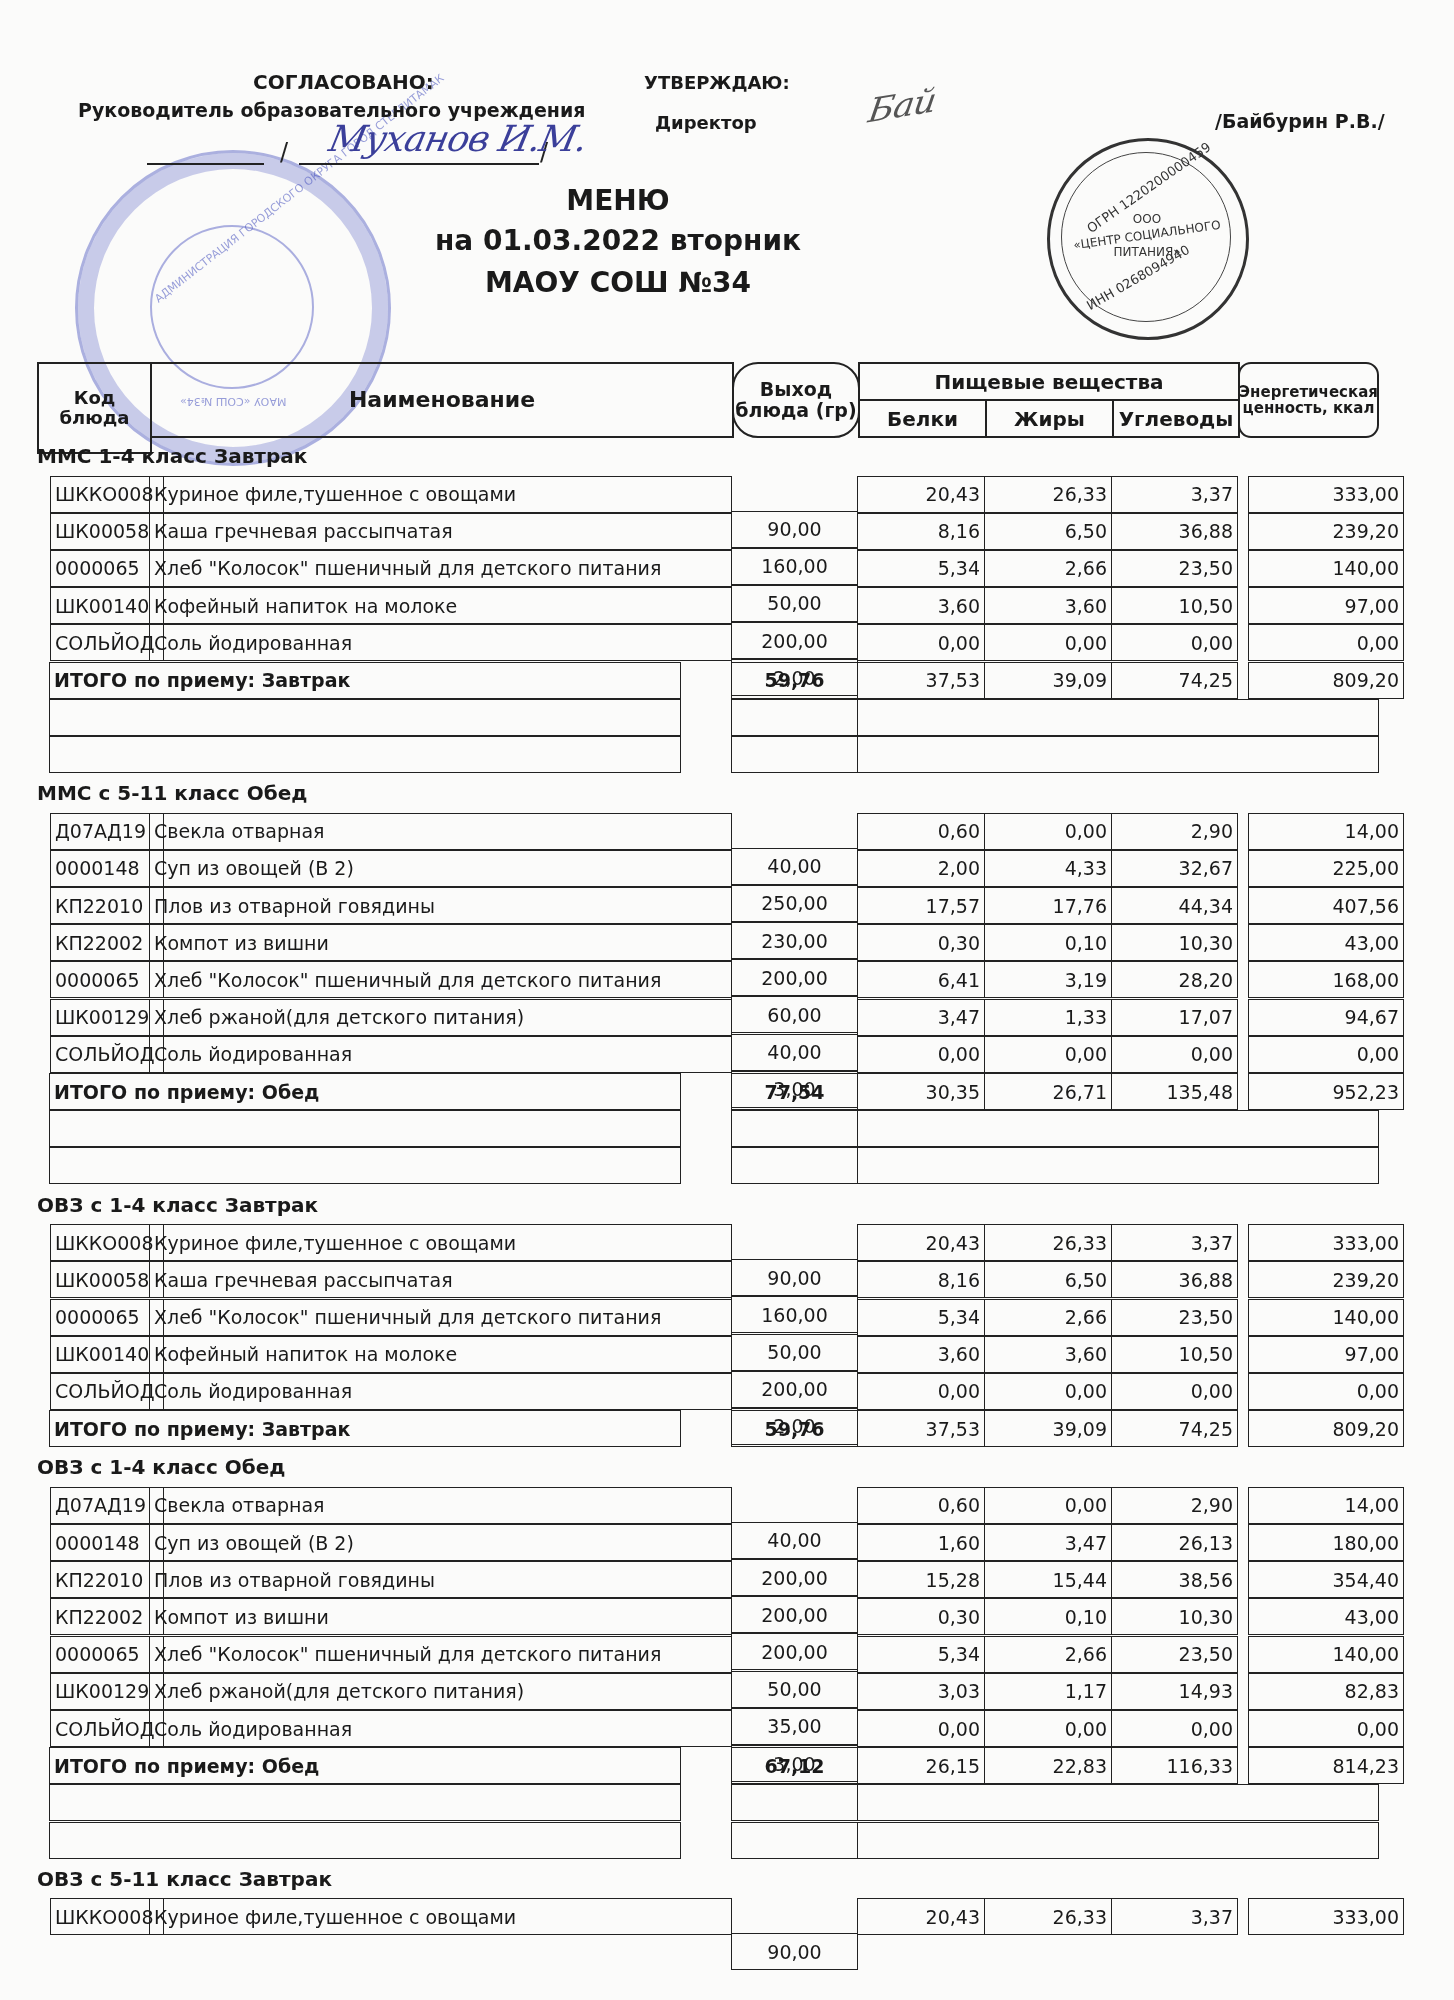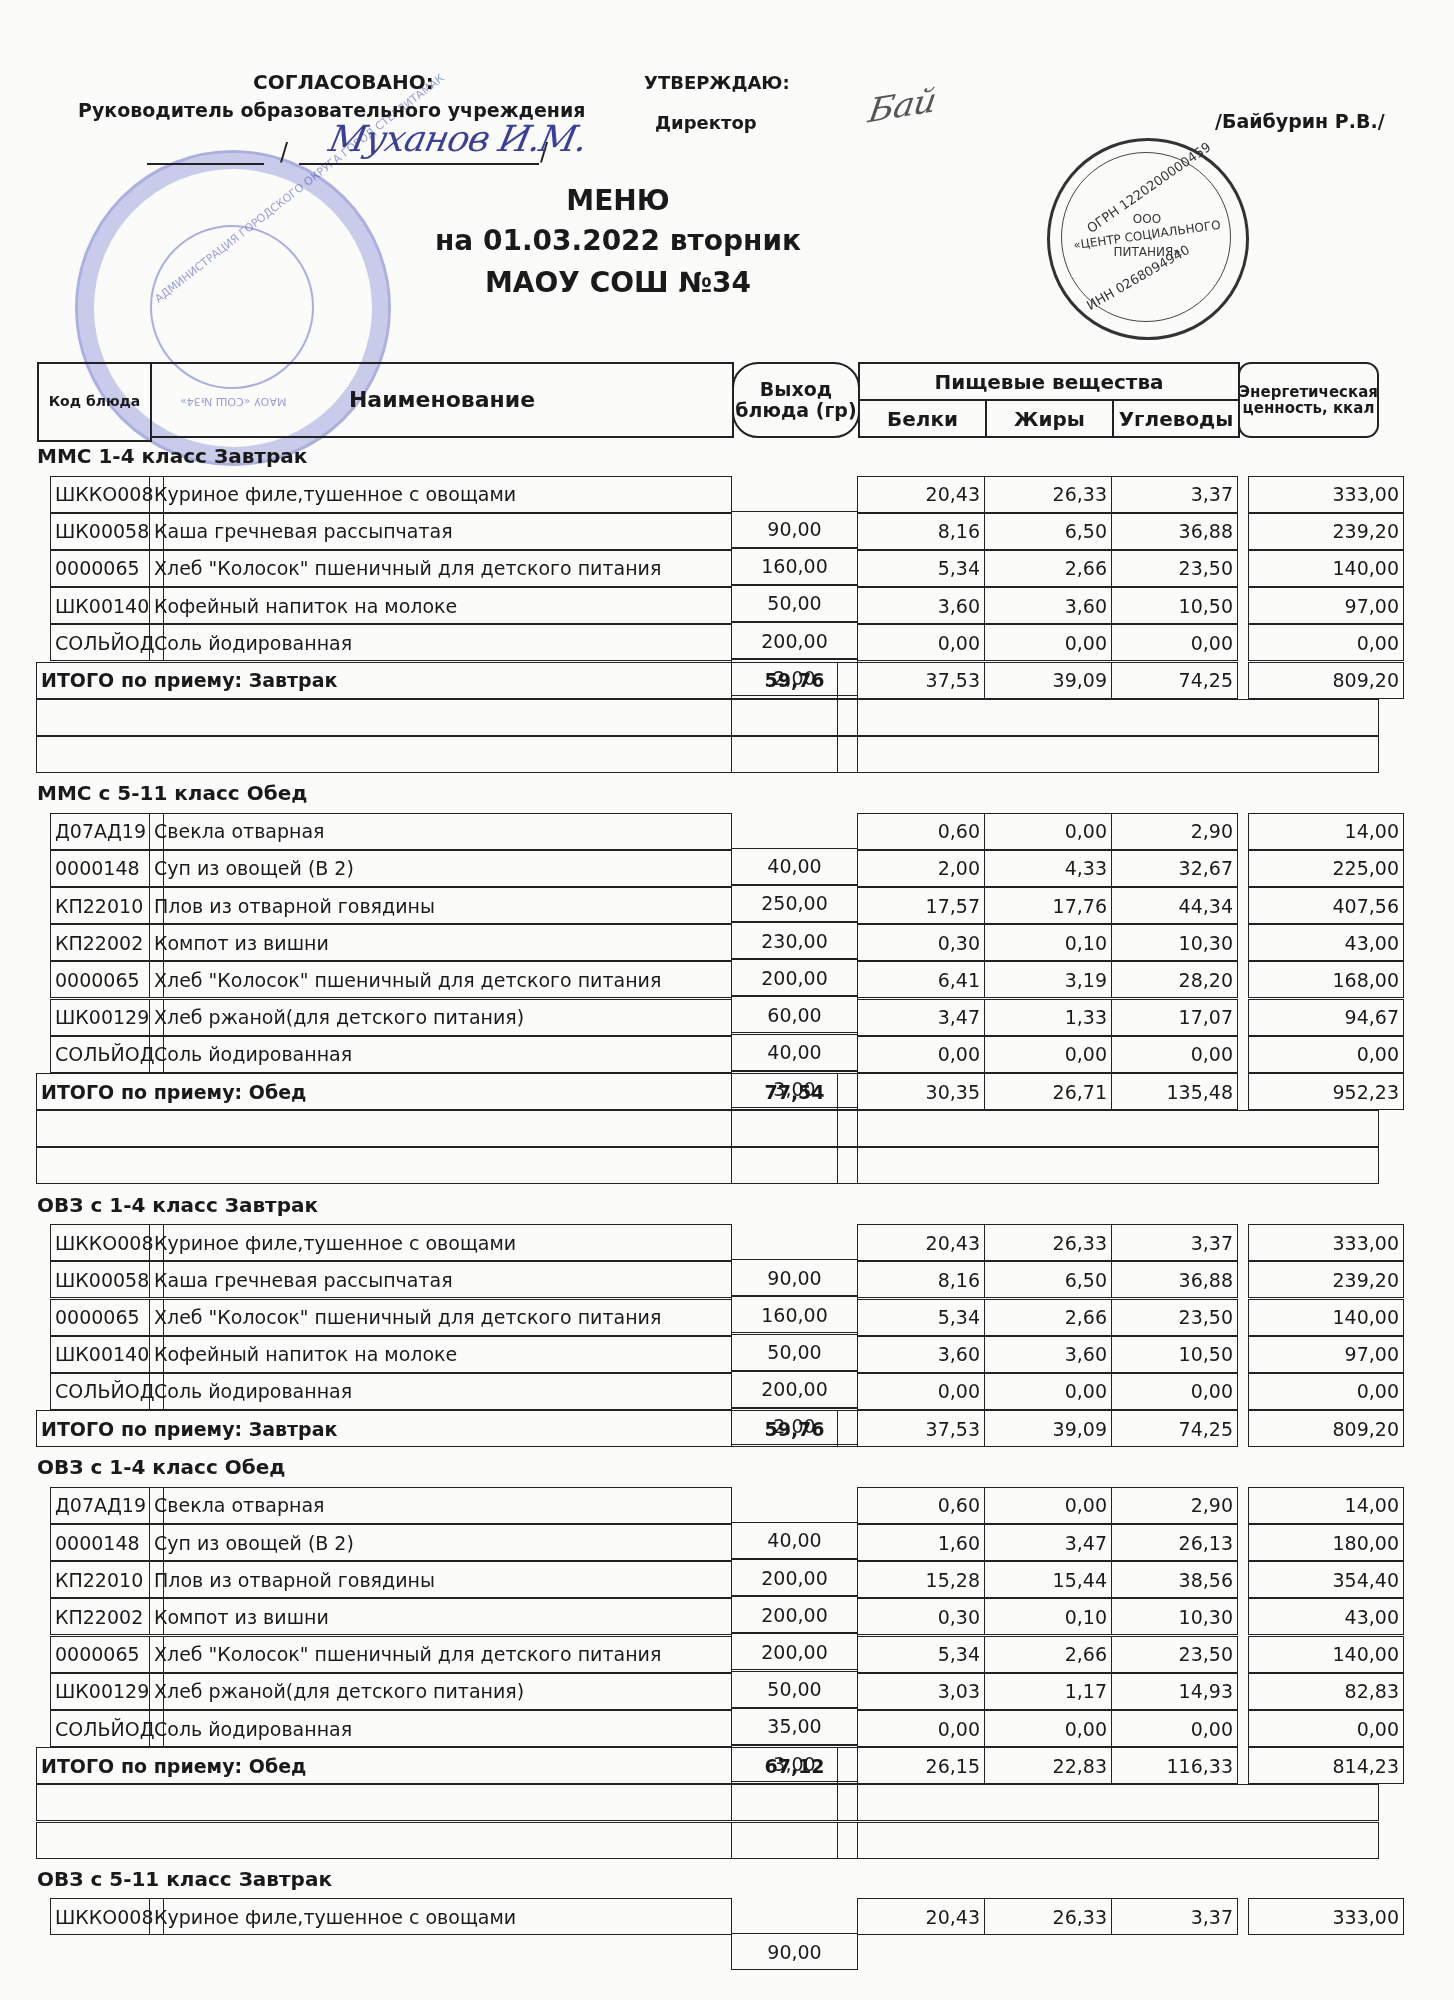--- a/index.html
+++ b/index.html
@@ -64,21 +64,21 @@
     display: flex; align-items: center; padding: 0 4px;
   }
   .num { justify-content: flex-end; }
   .c-code { left: 14px; width: 114px; }
   .c-name { left: 113px; width: 583px; }
   .c-yield { left: 695px; width: 127px; }
   .c-b { left: 821px; width: 128px; }
   .c-z { left: 948px; width: 128px; }
   .c-u { left: 1075px; width: 127px; }
   .c-k { left: 1212px; width: 156px; }
-  .c-label { left: 0; width: 802px; font-weight: bold; }
+  .c-label { left: 13px; width: 632px; font-weight: bold; }
   .c-wide { left: 821px; width: 522px; }
   .yield-bold { font-weight: bold; justify-content: center; }
   .yield-plain { justify-content: center; margin-top: 34px; }
   .section-title {
     position: absolute; left: 37px; width: 1342px; text-align: left;
     font-size: 20px; font-weight: bold;
   }
 </style>
 </head>
 <body>
@@ -106,21 +106,21 @@
 <div class="abs stamp-black-text" style="left:1075px; top:180px; transform: rotate(-35deg); font-size:13px;">ОГРН 1220200000459</div>
 <div class="abs stamp-black-text" style="left:1047px; width:200px; top:212px;">ООО</div>
 <div class="abs stamp-black-text" style="left:1047px; width:200px; top:228px; transform: rotate(-8deg);">«ЦЕНТР СОЦИАЛЬНОГО</div>
 <div class="abs stamp-black-text" style="left:1047px; width:200px; top:245px;">ПИТАНИЯ»</div>
 <div class="abs stamp-black-text" style="left:1080px; top:270px; transform: rotate(-30deg); font-size:13px;">ИНН 0268094940</div>
 
 <div class="abs doc-title" style="top:184px;">МЕНЮ</div>
 <div class="abs doc-title" style="top:224px;">на 01.03.2022  вторник</div>
 <div class="abs doc-title" style="top:266px;">МАОУ СОШ №34</div>
 
-<div class="hdr" style="left:37px; top:362px; width:115px; height:80px; font-size:14px;">Код блюда</div>
+<div class="hdr" style="left:37px; top:362px; width:115px; height:92px; font-size:18px;">Код блюда</div>
 <div class="hdr" style="left:150px; top:362px; width:584px; height:76px; font-size:22px;">Наименование</div>
 <div class="hdr" style="left:732px; top:362px; width:128px; height:76px; font-size:19px;border-radius:26px;">Выход блюда (гр)</div>
 <div class="hdr" style="left:858px; top:362px; width:382px; height:39px; font-size:20px;">Пищевые вещества</div>
 <div class="hdr" style="left:858px; top:399px; width:129px; height:39px; font-size:20px;">Белки</div>
 <div class="hdr" style="left:985px; top:399px; width:129px; height:39px; font-size:20px;">Жиры</div>
 <div class="hdr" style="left:1112px; top:399px; width:128px; height:39px; font-size:20px;">Углеводы</div>
 <div class="hdr" style="left:1238px; top:362px; width:141px; height:76px; font-size:15px; padding:0 4px;border-radius:13px;">Энергетическая ценность, ккал</div>
 
 <div id="menu-body">
     <div class="section-title" style="top:444px;">ММС 1-4 класс Завтрак</div>

